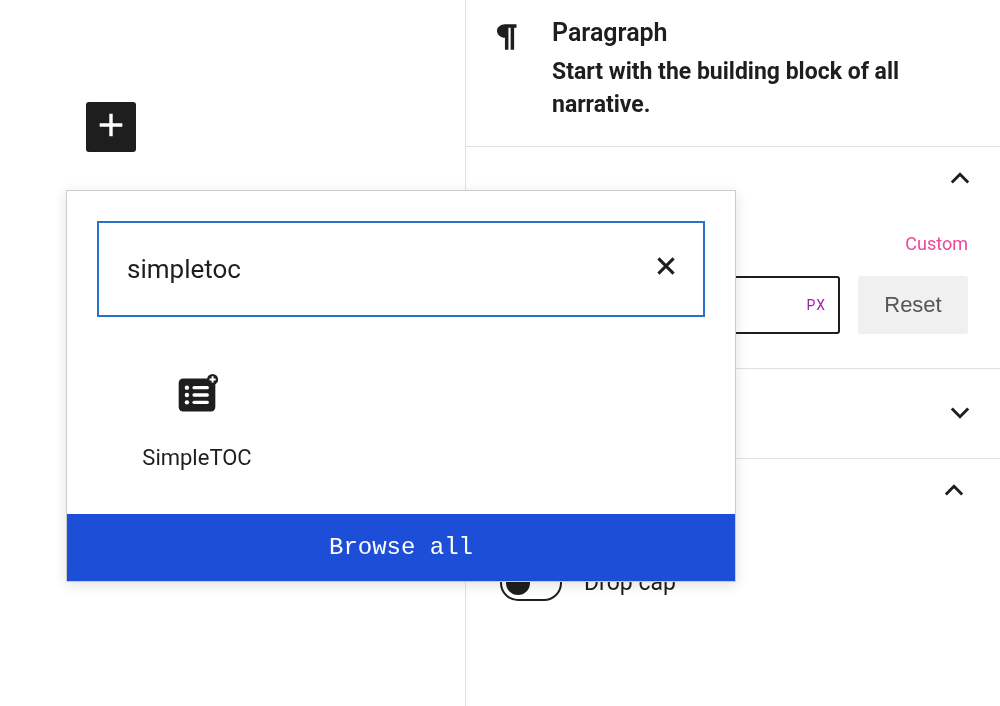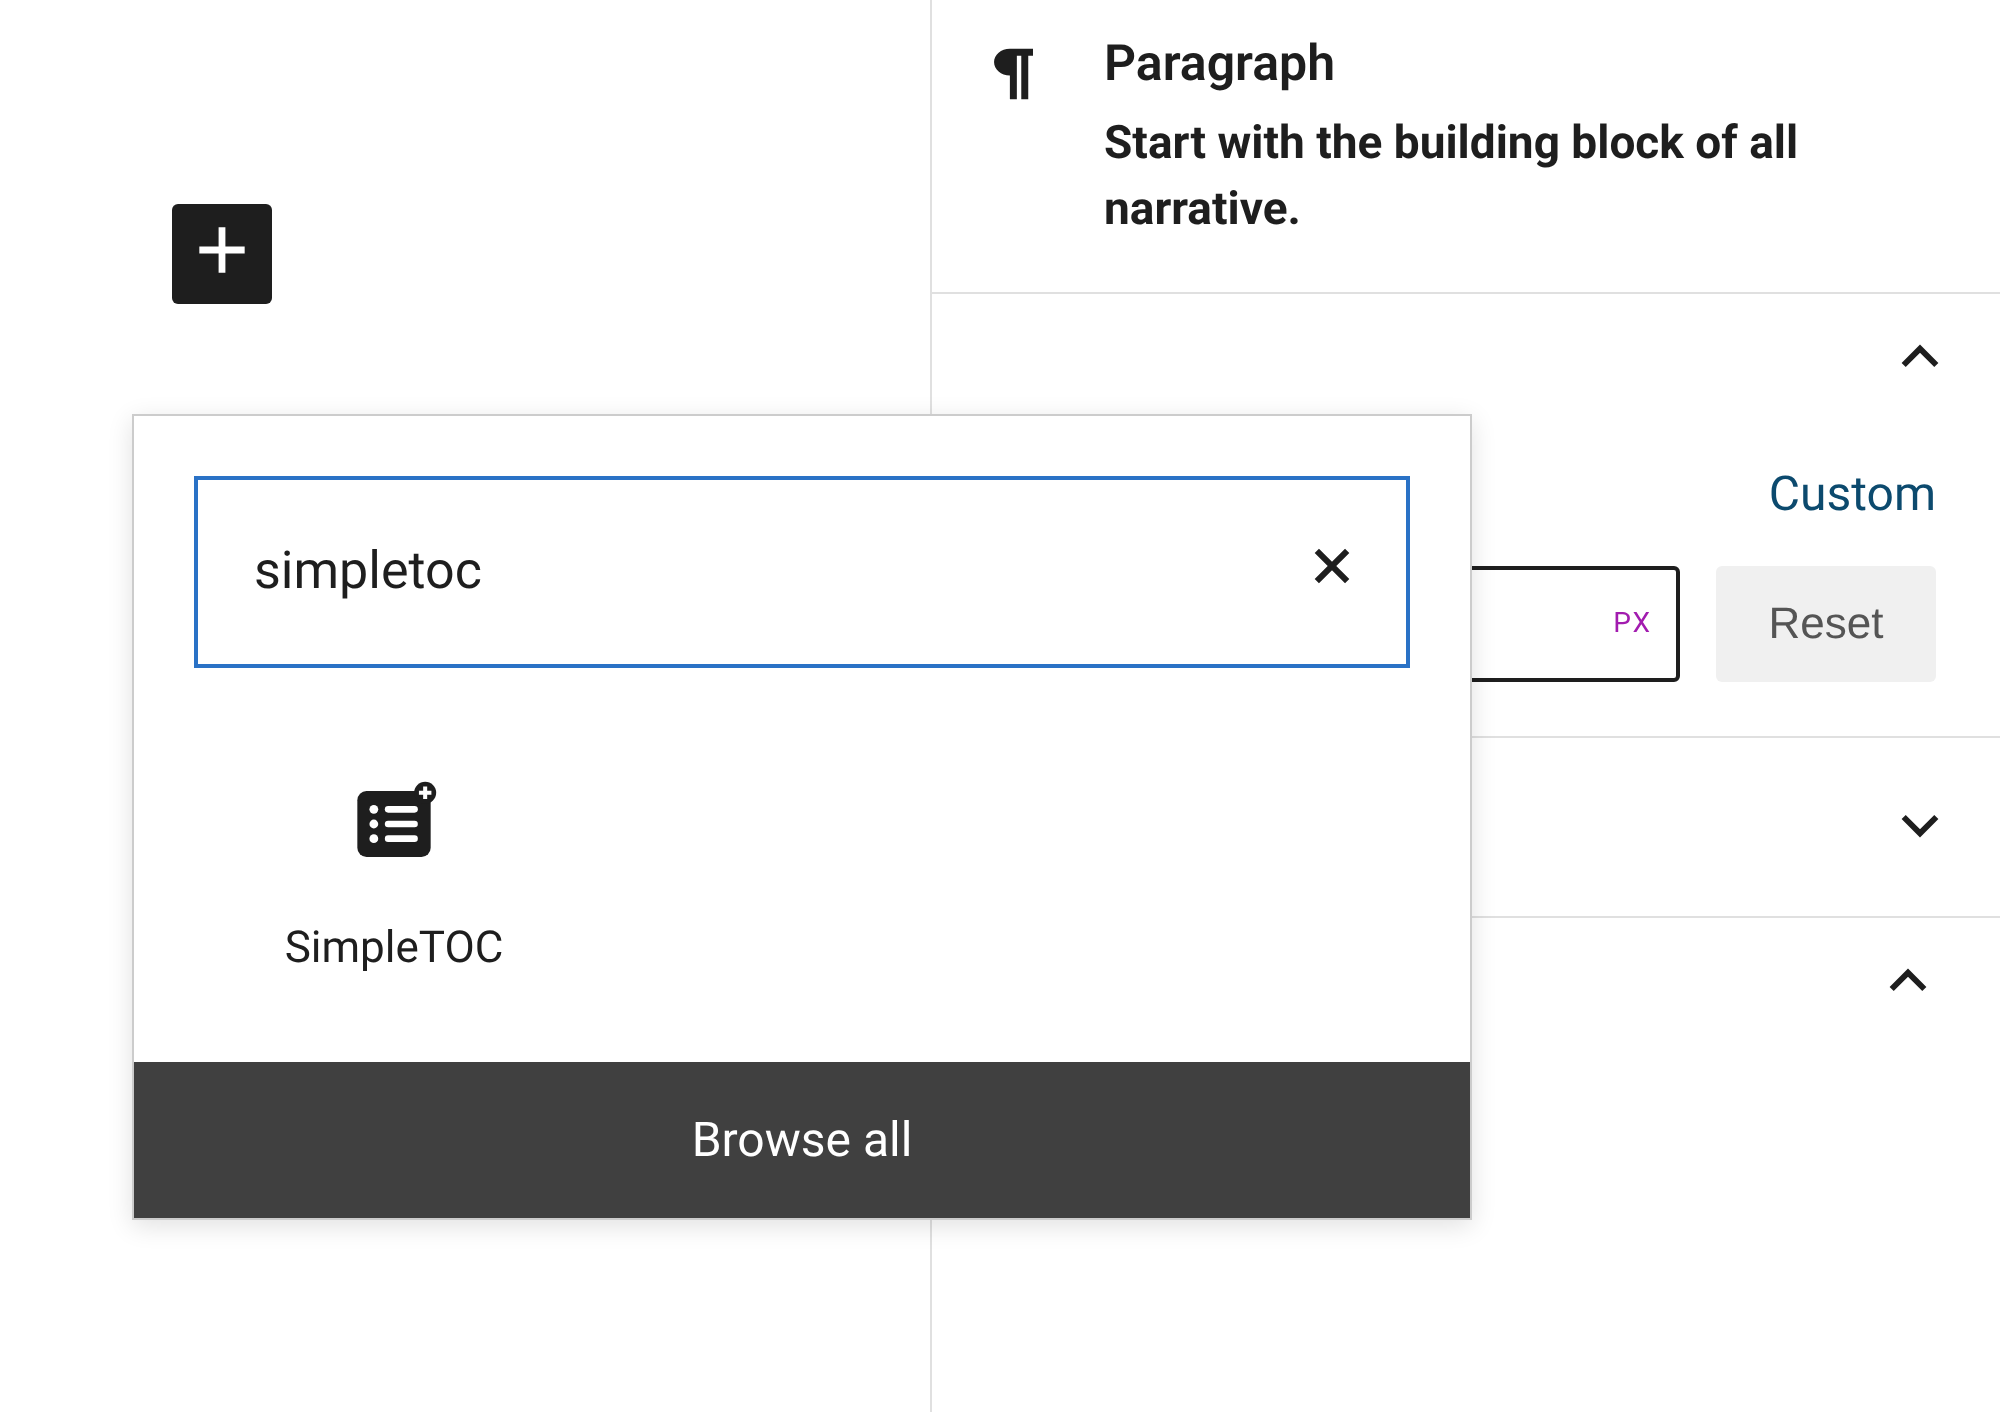--- a/index.html
+++ b/index.html
@@ -48,21 +48,21 @@
       border-bottom: 1px solid #e0e0e0;
       padding: 18px 26px 20px 20px;
       display: flex;
       align-items: center;
       justify-content: flex-end;
       gap: 14px;
     }
     .panel-typography { height: 222px; align-items: stretch; flex-direction: column; justify-content: flex-start; }
     .typo-top { display: flex; justify-content: flex-end; margin-bottom: 26px; }
     .typo-row { display: flex; align-items: center; gap: 18px; justify-content: flex-end; padding-right: 6px; }
-    .custom-label { font-size: 24px; color: #0c4a6e; }
+    .custom-label { font-size: 18px; color: #ec4899; }
     .px-box {
       width: 120px;
       height: 58px;
       border: 2px solid #1e1e1e;
       border-radius: 3px;
       display: flex;
       align-items: center;
       justify-content: flex-end;
       padding-right: 12px;
       font-size: 14px;
@@ -108,21 +108,21 @@
       width: 50px; height: 50px;
       background: #1e1e1e;
       border-radius: 3px;
       display: flex; align-items: center; justify-content: center;
     }
     .plus-btn svg { width: 34px; height: 34px; color: #fff; }
 
     
     .inserter {
       position: absolute;
-      top: 207px; left: 66px;
+      top: 190px; left: 66px;
       width: 670px;
       background: #fff;
       border: 1px solid #ccc;
       box-shadow: 0 3px 12px rgba(0,0,0,0.12);
     }
     .search-wrap { padding: 30px 30px 16px 30px; position: relative; }
     .search-input {
       width: 100%;
       height: 96px;
       border: 2px solid #2a72c6;
@@ -145,28 +145,29 @@
       width: 200px;
       display: flex;
       flex-direction: column;
       align-items: center;
       gap: 24px;
       cursor: pointer;
     }
     .result-label { font-size: 22px; color: #1e1e1e; }
 
     .browse-all {
-      background: #404040;
+      background: #1d4ed8;
       color: #fff;
-      height: 78px;
+      height: 67px;
       display: flex;
       align-items: center;
       justify-content: center;
       font-size: 24px;
       cursor: pointer;
+      font-family: Liberation Mono, monospace;
     }
   </style>
 </head>
 <body>
 
 <div class="right-sidebar">
 
   <div class="block-header">
     <span class="pilcrow-icon">
       <svg viewBox="0 0 24 24" fill="none">

